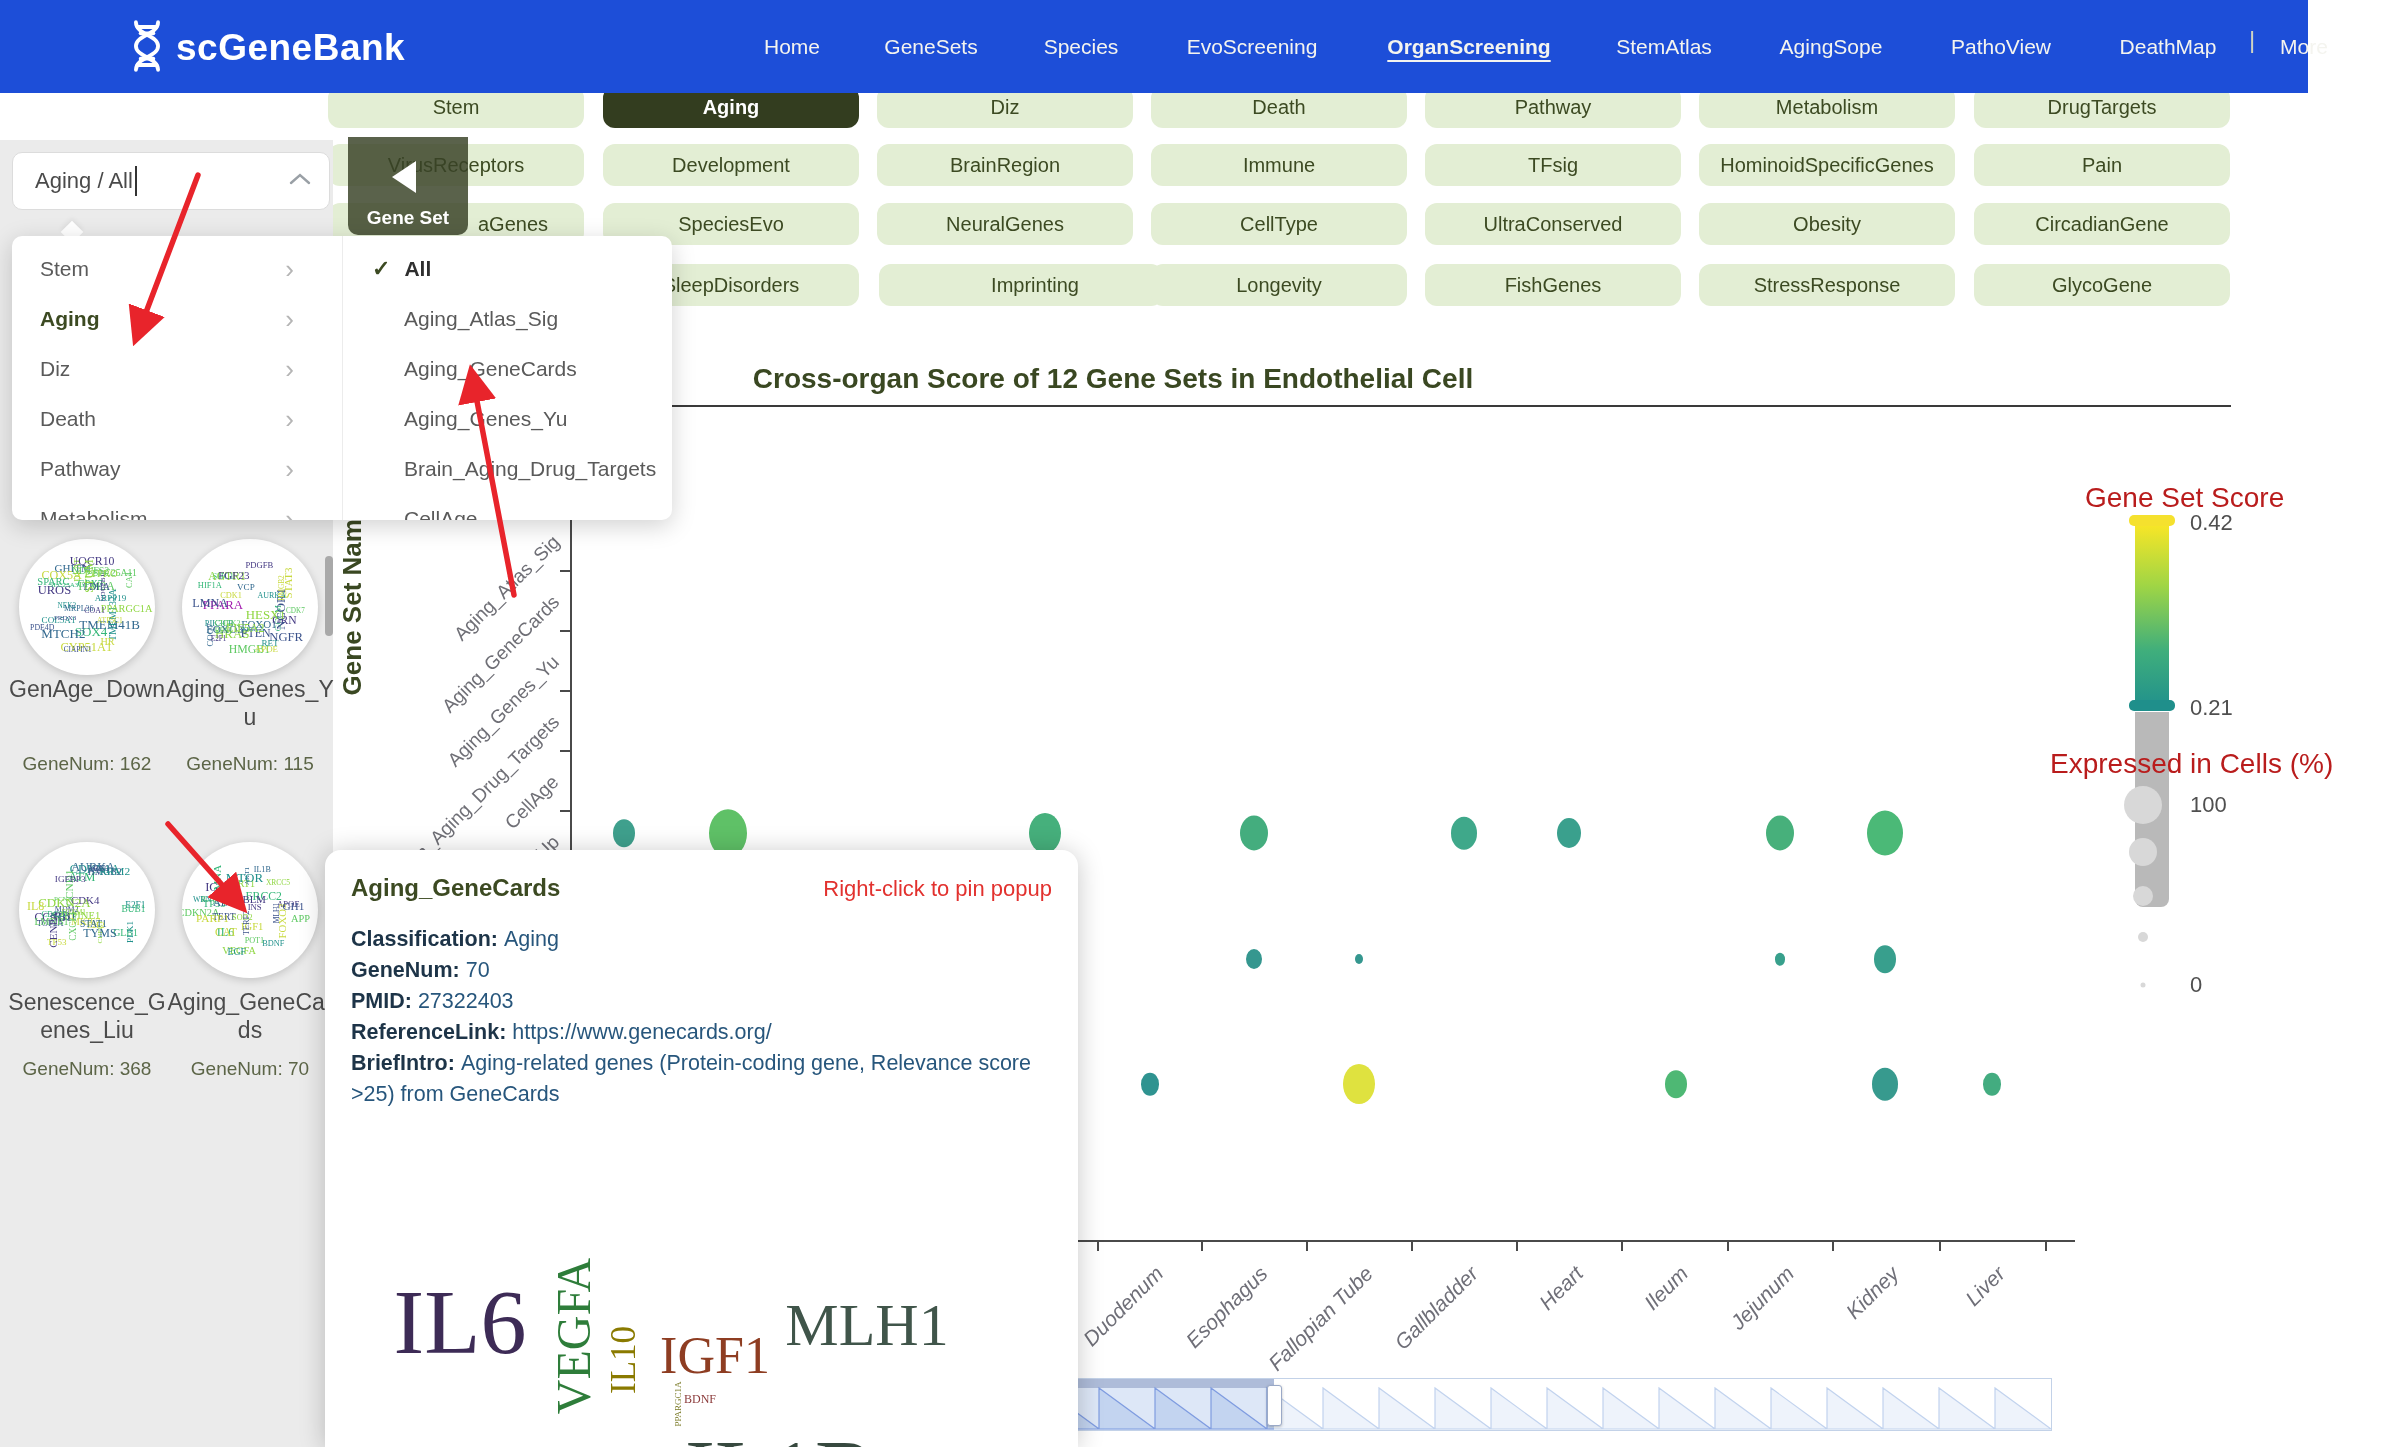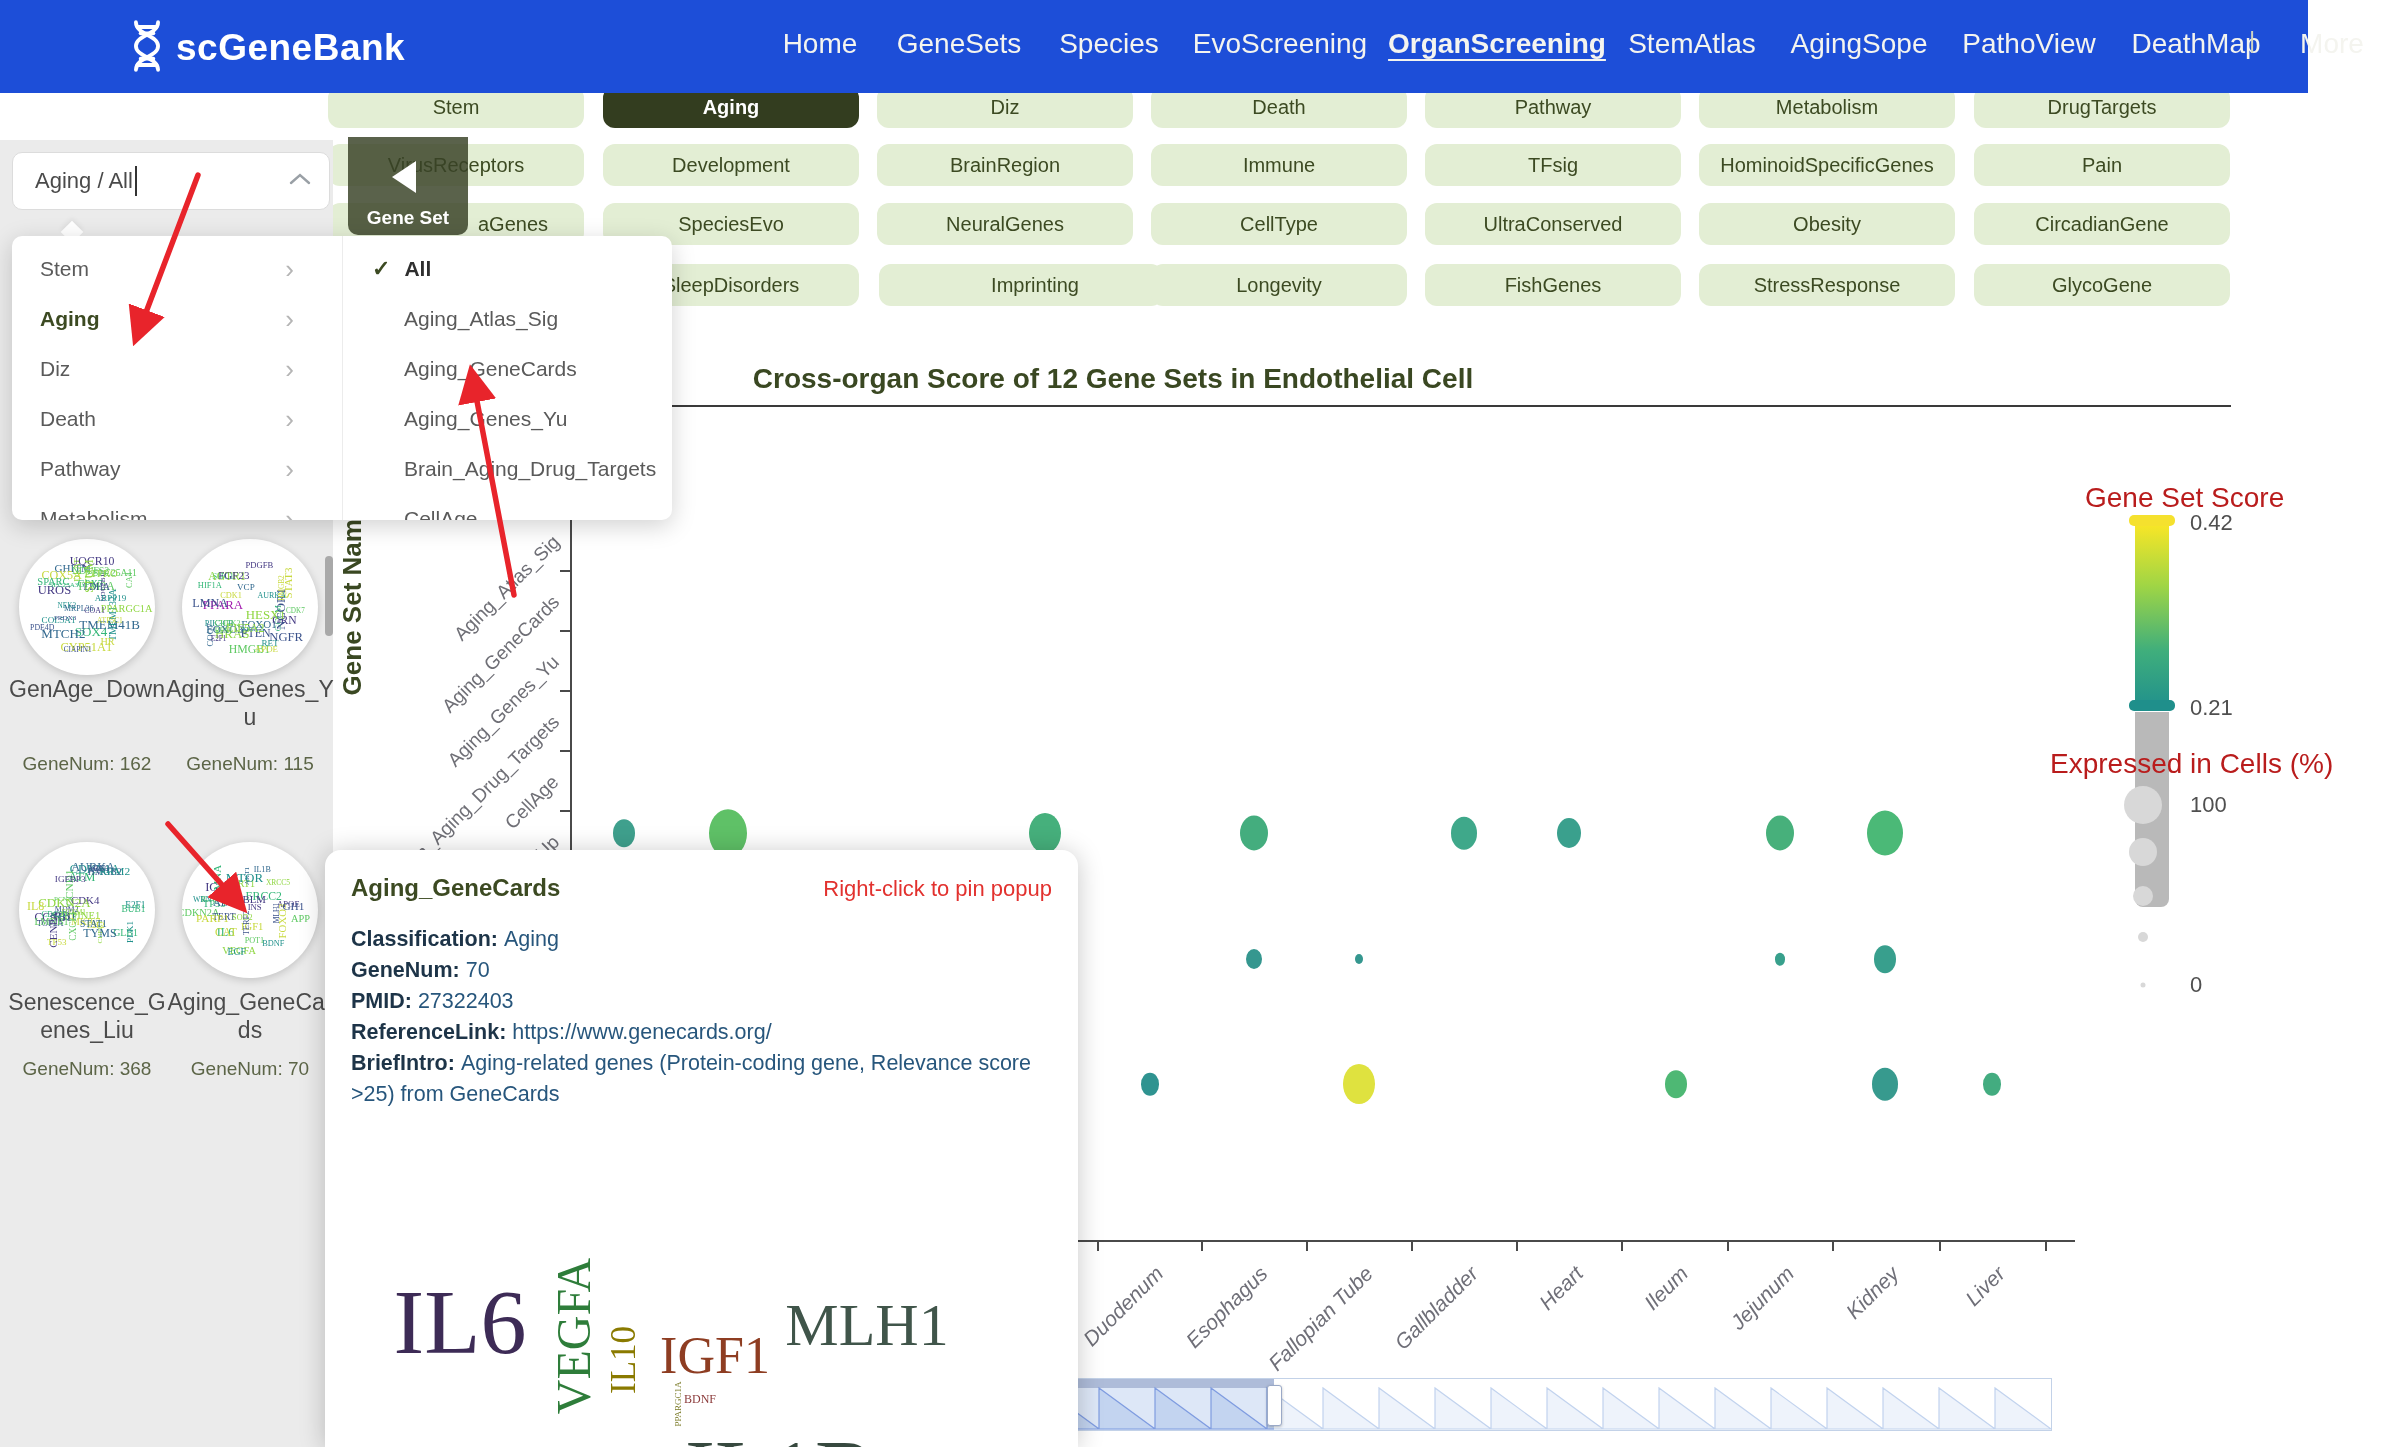--- a/index.html
+++ b/index.html
@@ -2,21 +2,21 @@
 <html><head>
 <meta charset="utf-8">
 <style>
   html,body{margin:0;padding:0;background:#fff;font-family:"Liberation Sans",sans-serif;}
   #stage{position:relative;width:2391px;height:1447px;overflow:hidden;background:#fff;}
 
   
   #nav{position:absolute;left:0;top:0;width:2308px;height:93px;background:#1d4ed8;z-index:4;}
   #logo{position:absolute;left:128px;top:20px;display:flex;align-items:center;gap:10px;color:#fff;}
   #logo .logo-text{font-size:37px;font-weight:bold;letter-spacing:0.5px;}
-  .nav-item{position:absolute;top:28px;transform:translateX(-50%);color:#f4f4ef;font-size:28px;white-space:nowrap;cursor:pointer;margin-left:28px;}
+  .nav-item{position:absolute;top:35px;transform:translateX(-50%);color:#f4f4ef;font-size:21px;white-space:nowrap;cursor:pointer;}
   .nav-item.active{text-decoration:underline;text-underline-offset:6px;font-weight:bold;}
   .nav-sep{position:absolute;top:26px;color:#cfd4c2;font-size:24px;}
 
   
   .cat-btn{position:absolute;width:256px;height:42px;border-radius:12px;background:#e3eed4;
     color:#3c4a22;font-size:20px;display:flex;align-items:center;justify-content:center;
     white-space:nowrap;z-index:2;cursor:pointer;}
   .cat-btn.active{background:#333d1f;color:#fff;font-weight:bold;}
   .cat-btn.partial{justify-content:flex-start;padding-left:150px;box-sizing:border-box;}
 

